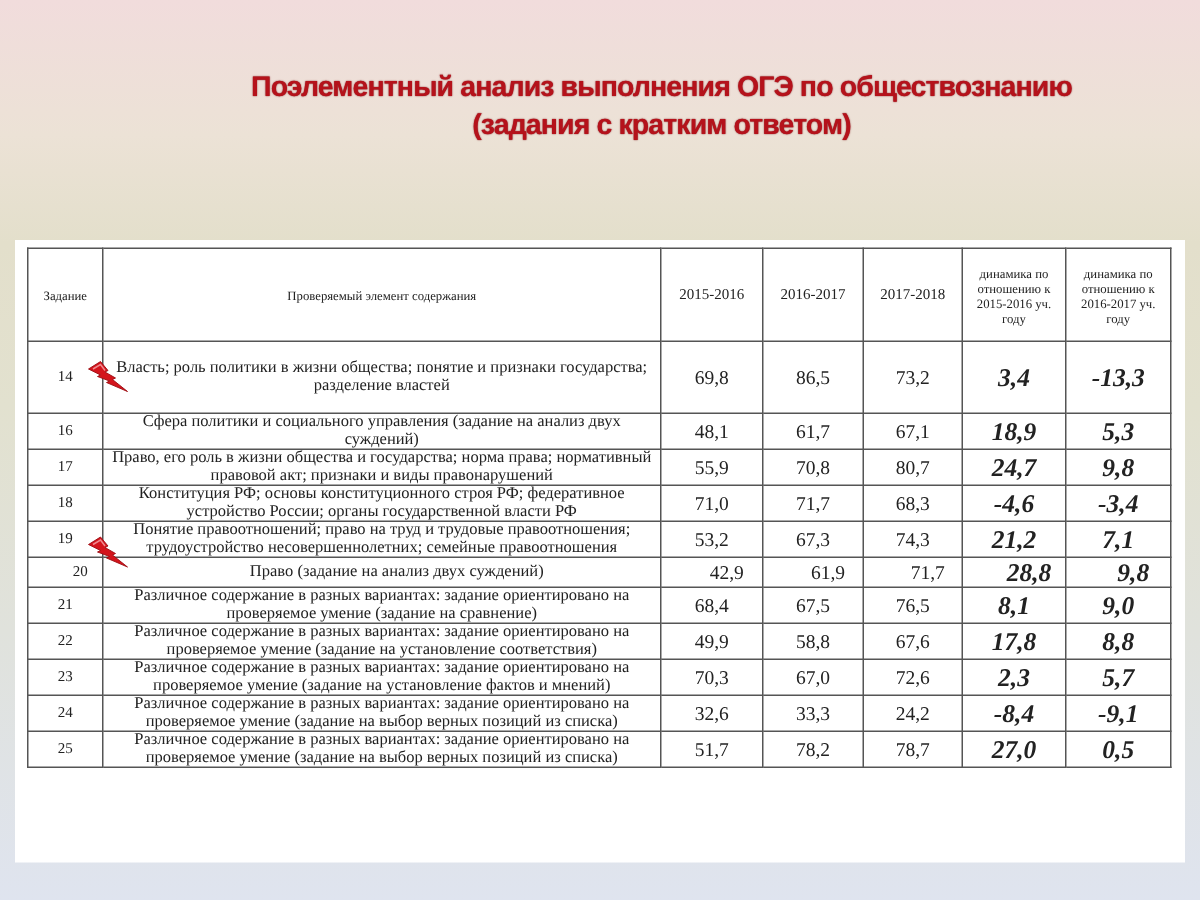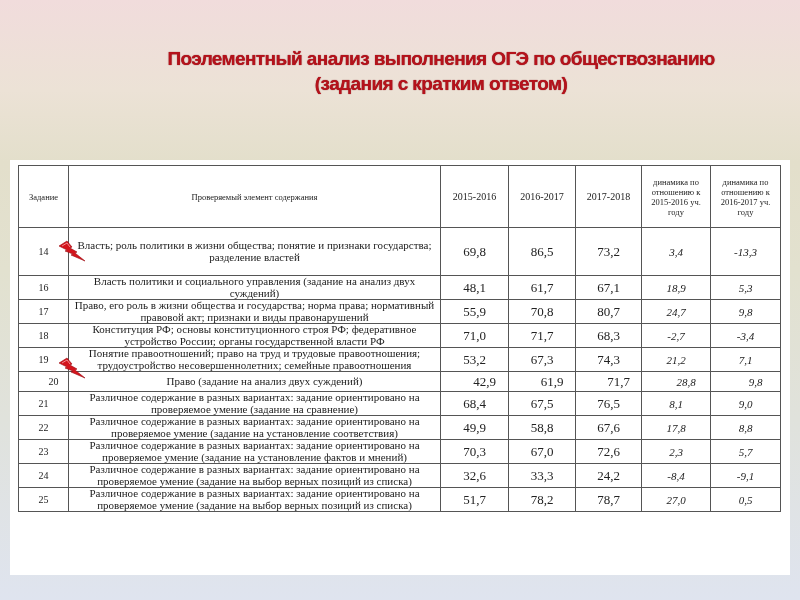--- a/index.html
+++ b/index.html
@@ -31,21 +31,21 @@
       border: 1px solid #555;
       text-align: center; vertical-align: middle;
       padding: 0 3px; font-weight: normal; line-height: 12px;
       overflow: hidden;
     }
     th { font-size: 8.5px; line-height: 10px; height: 61px; }
     th.big { font-size: 10px; }
     td.num { font-size: 13px; }
     td.task { font-size: 10px; }
     td.desc { font-size: 11px; line-height: 11.5px; text-align: center; }
-    td.dyn { font-style: italic; font-weight: normal; font-size: 11px; }
+    td.dyn { font-style: italic; font-weight: bold; font-size: 17px; }
     tr.r14 td { height: 47px; }
     tr.rn td { height: 22px; }
     tr.r20 td { height: 19px; padding-left: 23px; }
     .bolt {
       position: absolute; width: 28px; height: 22px;
     }
   </style>
 </head>
 <body>
 
@@ -81,21 +81,21 @@
         <td class="task">14</td>
         <td class="desc">Власть; роль политики в жизни общества; понятие и признаки государства; разделение властей</td>
         <td class="num">69,8</td>
         <td class="num">86,5</td>
         <td class="num">73,2</td>
         <td class="dyn">3,4</td>
         <td class="dyn">-13,3</td>
       </tr>
       <tr class="rn">
         <td class="task">16</td>
-        <td class="desc">Власть политики и социального управления (задание на анализ двух суждений)</td>
+        <td class="desc">Сфера политики и социального управления (задание на анализ двух суждений)</td>
         <td class="num">48,1</td>
         <td class="num">61,7</td>
         <td class="num">67,1</td>
         <td class="dyn">18,9</td>
         <td class="dyn">5,3</td>
       </tr>
       <tr class="rn">
         <td class="task">17</td>
         <td class="desc">Право, его роль в жизни общества и государства; норма права; нормативный правовой акт; признаки и виды правонарушений</td>
         <td class="num">55,9</td>
@@ -103,21 +103,21 @@
         <td class="num">80,7</td>
         <td class="dyn">24,7</td>
         <td class="dyn">9,8</td>
       </tr>
       <tr class="rn">
         <td class="task">18</td>
         <td class="desc">Конституция РФ; основы конституционного строя РФ; федеративное устройство России; органы государственной власти РФ</td>
         <td class="num">71,0</td>
         <td class="num">71,7</td>
         <td class="num">68,3</td>
-        <td class="dyn">-2,7</td>
+        <td class="dyn">-4,6</td>
         <td class="dyn">-3,4</td>
       </tr>
       <tr class="rn">
         <td class="task">19</td>
         <td class="desc">Понятие правоотношений; право на труд и трудовые правоотношения; трудоустройство несовершеннолетних; семейные правоотношения</td>
         <td class="num">53,2</td>
         <td class="num">67,3</td>
         <td class="num">74,3</td>
         <td class="dyn">21,2</td>
         <td class="dyn">7,1</td>

